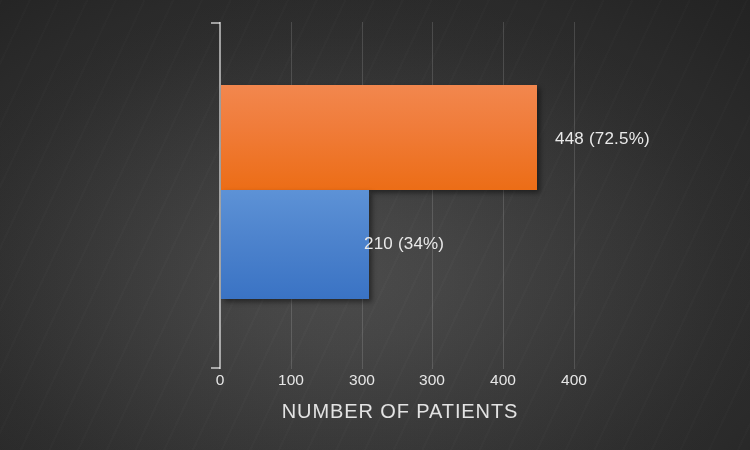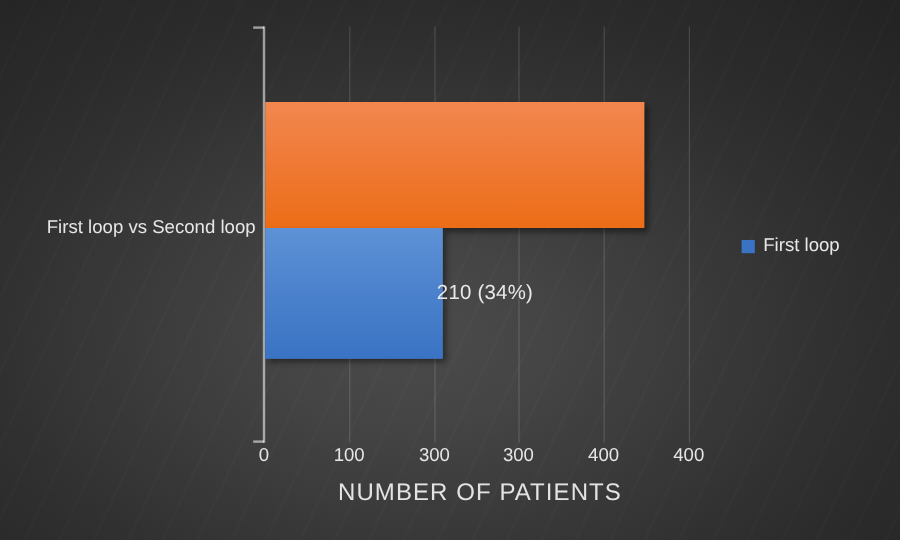--- a/index.html
+++ b/index.html
@@ -165,34 +165,30 @@
     <div class="cat-tick bottom"></div>
 
     <div class="bar bar-second" style="top:85px; height:105px; width:316px;">
       <div class="fill"></div>
     </div>
 
     <div class="bar bar-first" style="top:190px; height:109px; width:148px;">
       <div class="fill"></div>
     </div>
 
+    <div class="dlabel" style="left:555px; top:129px;">448 (72.5%)</div>
     <div class="dlabel" style="left:364px; top:234px;">210 (34%)</div>
 
-    <div class="cat-label">First loop vs Second loop</div>
 
     <div class="tick-label" style="left:220px;">0</div>
     <div class="tick-label" style="left:291px;">100</div>
     <div class="tick-label" style="left:362px;">300</div>
     <div class="tick-label" style="left:432px;">300</div>
     <div class="tick-label" style="left:503px;">400</div>
     <div class="tick-label" style="left:574px;">400</div>
 
     <div class="axis-title">NUMBER OF PATIENTS</div>
 
     <div class="legend">
-      <div class="legend-item">
-        <span class="legend-swatch" style="background:#3a73c4;"></span>
-        <span class="legend-label">First loop</span>
-      </div>
     </div>
 
   </div>
 </div>
 
 </body></html>

